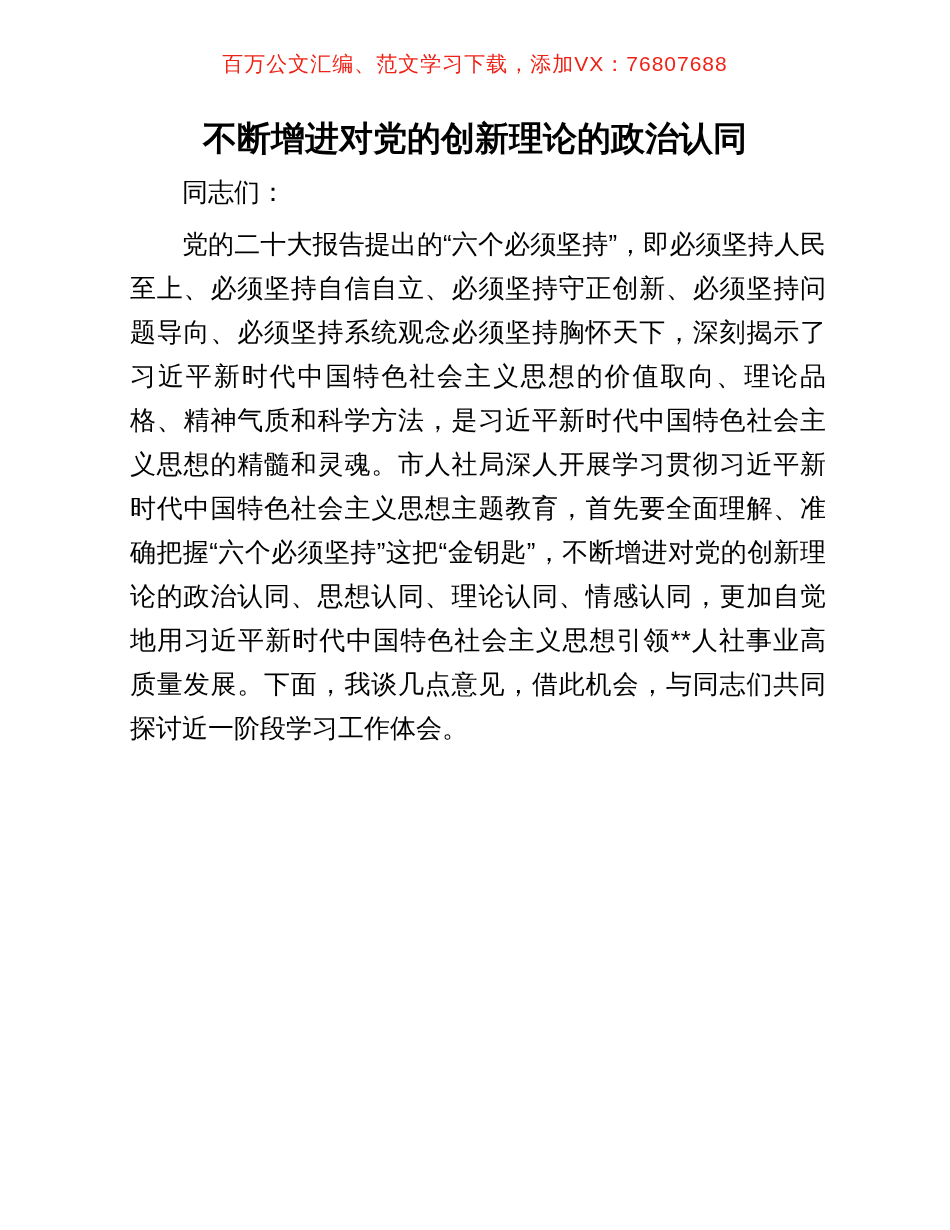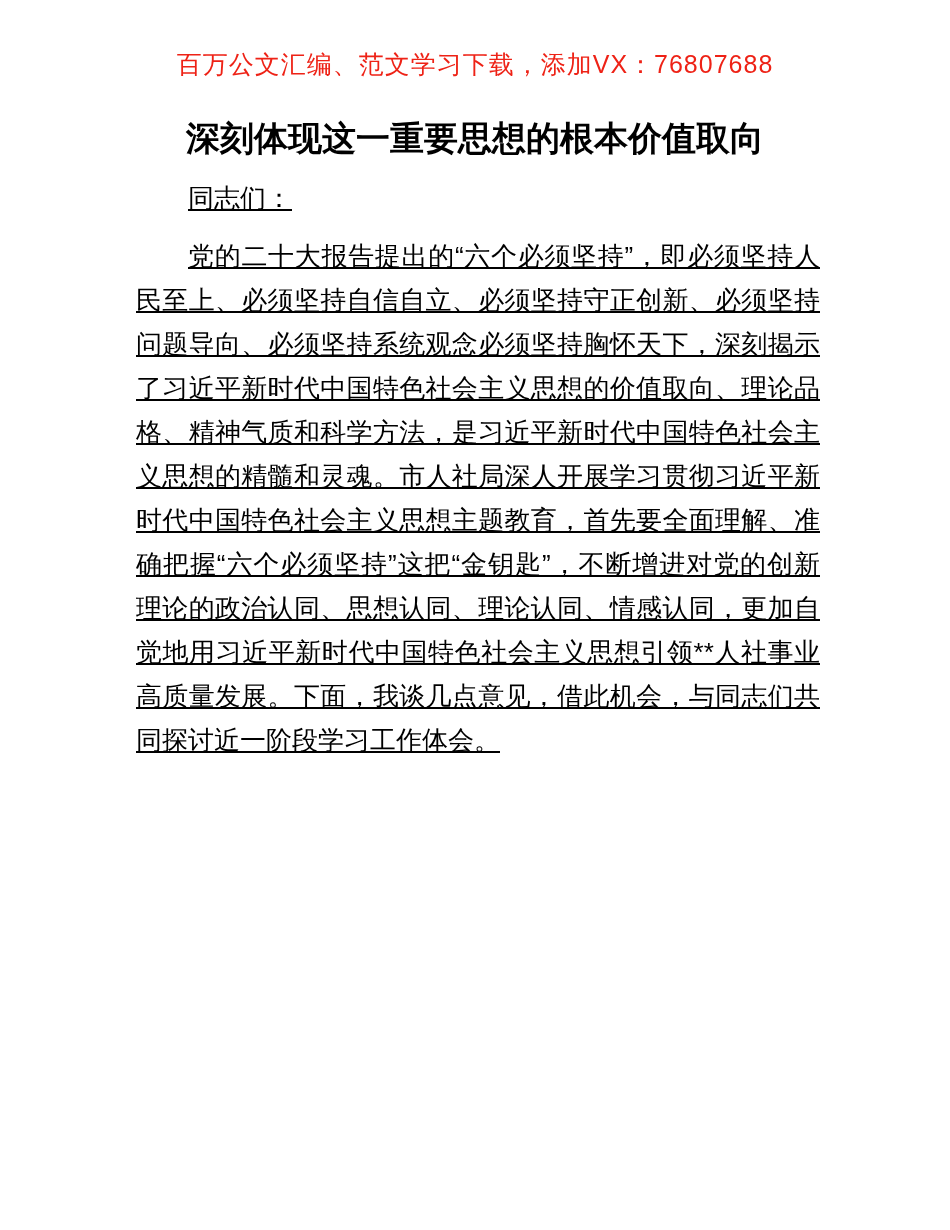--- a/index.html
+++ b/index.html
@@ -14,21 +14,21 @@
     margin: 0 auto;
     background: #ffffff;
     overflow: hidden;
     font-family: "Liberation Sans", "DejaVu Sans", sans-serif;
     color: #000000;
   }
   .header-ad {
     padding-top: 50px;
     text-align: center;
     color: #ee2216;
-    font-size: 25px;
+    font-size: 21px;
     line-height: 28px;
     letter-spacing: 1px;
     font-weight: 400;
   }
   .doc-title {
     margin: 36px 0 0 0;
     text-align: center;
     font-size: 34px;
     line-height: 48px;
     font-weight: bold;
@@ -36,37 +36,36 @@
   }
   .doc-body {
     margin: 7px 116px 0 122px;
     font-size: 26px;
     line-height: 44px;
     text-align: justify;
     text-justify: inter-ideograph;
     color: #000000;
   }
   .doc-body p {
-    margin: 14px;
+    margin: 8px;
     padding: 0;
     text-indent: 2em;
-    text-decoration: underline;
   }
   .doc-body p.section-para {
     margin-top: 10px;
   }
 </style>
 </head>
 <body>
 
 <div class="page">
 
   <div class="header-ad">百万公文汇编、范文学习下载，添加VX：76807688</div>
 
-  <h1 class="doc-title">深刻体现这一重要思想的根本价值取向</h1>
+  <h1 class="doc-title">不断增进对党的创新理论的政治认同</h1>
 
   <div class="doc-body">
     <p>同志们：</p>
 
     <p>党的二十大报告提出的“六个必须坚持”，即必须坚持人民至上、必须坚持自信自立、必须坚持守正创新、必须坚持问题导向、必须坚持系统观念必须坚持胸怀天下，深刻揭示了习近平新时代中国特色社会主义思想的价值取向、理论品格、精神气质和科学方法，是习近平新时代中国特色社会主义思想的精髓和灵魂。市人社局深人开展学习贯彻习近平新时代中国特色社会主义思想主题教育，首先要全面理解、准确把握“六个必须坚持”这把“金钥匙”，不断增进对党的创新理论的政治认同、思想认同、理论认同、情感认同，更加自觉地用习近平新时代中国特色社会主义思想引领**人社事业高质量发展。下面，我谈几点意见，借此机会，与同志们共同探讨近一阶段学习工作体会。</p>
 
   </div>
 
 </div>
 

